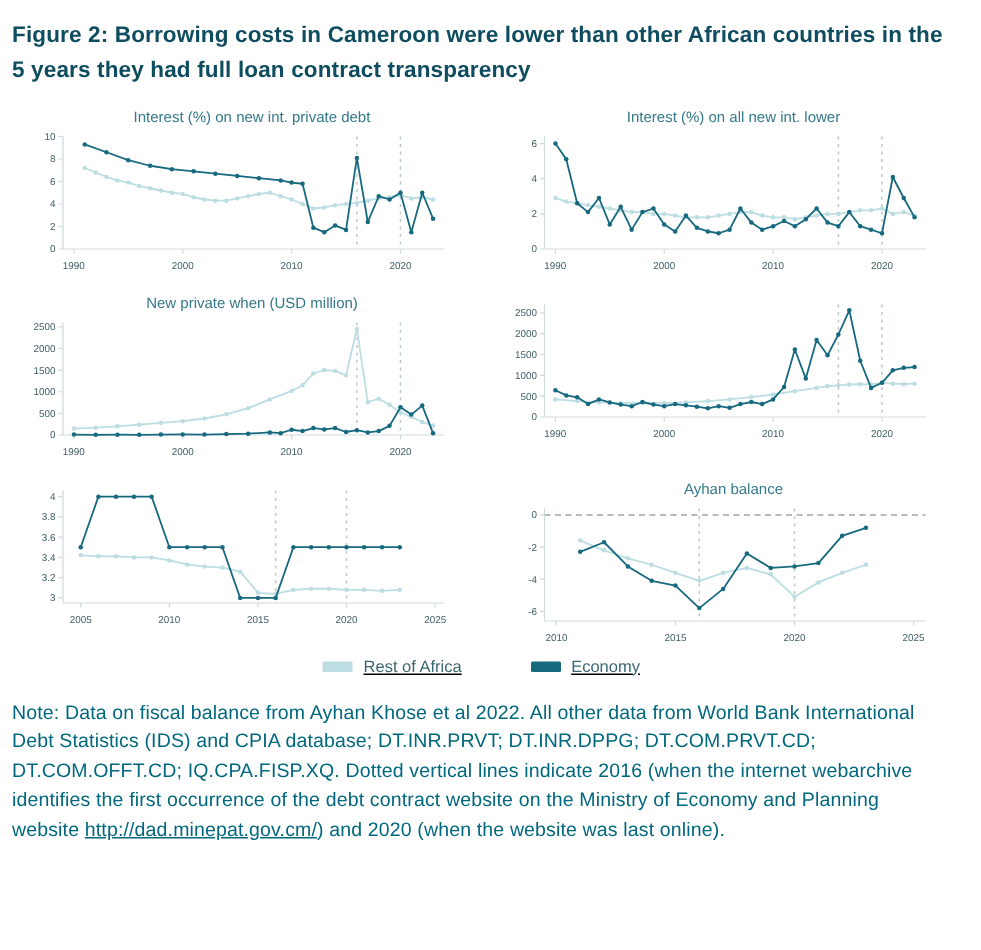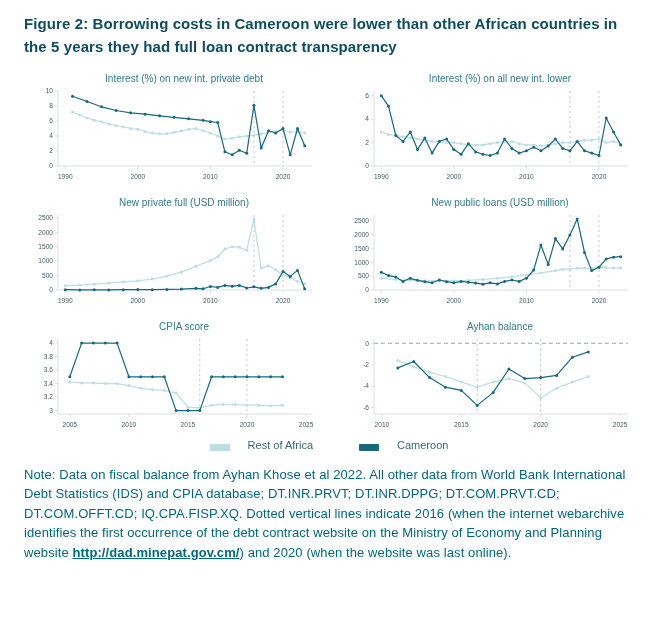--- a/index.html
+++ b/index.html
@@ -1,47 +1,47 @@
 <!DOCTYPE html>
 <html><head>
 <meta charset="utf-8">
 <style>
   * { margin:0; padding:0; box-sizing:border-box; }
   html,body { background:#ffffff; }
   body {
     width:654px; height:633px; overflow:hidden;
     font-family:"Liberation Sans", sans-serif;
   }
-  .page { padding:12px 20px 10px 24px; }
+  .page { padding:12px 20px 10px 8px; }
   .figure-title {
     color:#0e4d5f; font-weight:bold; font-size:15px; line-height:1.55;
     letter-spacing:0.1px; margin-bottom:14px;
   }
   .charts-grid {
     display:grid; grid-template-columns:1fr 1fr;
     column-gap:14px; row-gap:10px;gap:16px;
   }
   .chart-panel { width:300px; }
   .chart-title {
     text-align:center; font-size:10px; color:#35798a;
     padding-left:20px; margin-bottom:1px;
   }
   .chart-canvas { display:block; width:298px; height:96px; }
   .legend-row {
     display:flex; justify-content:center; align-items:center;
     gap:46px; margin:10px 0 14px 0;
   }
-  .legend-item { display:flex; align-items:flex-end; gap:18px; }
+  .legend-item { display:flex; align-items:center; gap:7px;text-decoration:underline; }
   .legend-swatch { width:20px; height:7px; border-radius:1px; display:inline-block; }
   .legend-label { font-size:11px; color:#3a6670; }
   .note {
     font-size:13px; line-height:1.5; color:#00687e; letter-spacing:0.1px;
   }
   .note a, .note .note-link { color:#00687e; cursor:pointer; text-decoration:none;margin-top:16px; }
-  .note .u { text-decoration:underline;font-weight:bold; }
+  .note .u { text-decoration:underline; }
 </style>
 </head>
 <body>
 
 <div class="page">
 
   <div class="figure-title">Figure 2: Borrowing costs in Cameroon were lower than other African countries in the 5 years they had full loan contract transparency</div>
 
   <div class="charts-grid">
 
@@ -224,21 +224,21 @@
           <circle cx="244.5" cy="65.8" r="1.5" fill="#16697f"></circle>
           <circle cx="251.7" cy="68.1" r="1.5" fill="#16697f"></circle>
           <circle cx="259.0" cy="70.5" r="1.5" fill="#16697f"></circle>
           <circle cx="266.2" cy="33.0" r="1.5" fill="#16697f"></circle>
           <circle cx="273.5" cy="47.0" r="1.5" fill="#16697f"></circle>
           <circle cx="280.7" cy="59.9" r="1.5" fill="#16697f"></circle>
         </svg>
     </div>
 
     <div class="chart-panel">
-      <div class="chart-title">New private full (USD million)</div>
+      <div class="chart-title">New private when (USD million)</div>
       <svg class="chart-canvas" viewBox="0 0 298 96">
           <line x1="229.94285714285715" x2="229.94285714285715" y1="6" y2="81" stroke="#b9c9cc" stroke-width="1" stroke-dasharray="2,3"></line>
           <line x1="258.97142857142853" x2="258.97142857142853" y1="6" y2="81" stroke="#b9c9cc" stroke-width="1" stroke-dasharray="2,3"></line>
           <line x1="34" x2="34" y1="6" y2="81" stroke="#cfd9db" stroke-width="0.8"></line>
           <line x1="34" x2="288" y1="81" y2="81" stroke="#cfd9db" stroke-width="0.8"></line>
           <line x1="31" x2="34" y1="81" y2="81" stroke="#cfd9db" stroke-width="0.8"></line>
           <text x="29" y="83.3" text-anchor="end" font-size="6.6" fill="#3f5e66">0</text>
           <line x1="31" x2="34" y1="66.57692307692308" y2="66.57692307692308" stroke="#cfd9db" stroke-width="0.8"></line>
           <text x="29" y="68.87692307692308" text-anchor="end" font-size="6.6" fill="#3f5e66">500</text>
           <line x1="31" x2="34" y1="52.15384615384615" y2="52.15384615384615" stroke="#cfd9db" stroke-width="0.8"></line>
@@ -305,21 +305,20 @@
           <circle cx="244.5" cy="78.4" r="1.5" fill="#16697f"></circle>
           <circle cx="251.7" cy="74.9" r="1.5" fill="#16697f"></circle>
           <circle cx="259.0" cy="62.5" r="1.5" fill="#16697f"></circle>
           <circle cx="266.2" cy="67.4" r="1.5" fill="#16697f"></circle>
           <circle cx="273.5" cy="61.4" r="1.5" fill="#16697f"></circle>
           <circle cx="280.7" cy="79.8" r="1.5" fill="#16697f"></circle>
         </svg>
     </div>
 
     <div class="chart-panel">
-      <div class="chart-title">New public loans (USD million)</div>
       <svg class="chart-canvas" viewBox="0 0 298 96">
           <line x1="229.94285714285715" x2="229.94285714285715" y1="6" y2="81" stroke="#b9c9cc" stroke-width="1" stroke-dasharray="2,3"></line>
           <line x1="258.97142857142853" x2="258.97142857142853" y1="6" y2="81" stroke="#b9c9cc" stroke-width="1" stroke-dasharray="2,3"></line>
           <line x1="34" x2="34" y1="6" y2="81" stroke="#cfd9db" stroke-width="0.8"></line>
           <line x1="34" x2="288" y1="81" y2="81" stroke="#cfd9db" stroke-width="0.8"></line>
           <line x1="31" x2="34" y1="81" y2="81" stroke="#cfd9db" stroke-width="0.8"></line>
           <text x="29" y="83.3" text-anchor="end" font-size="6.6" fill="#3f5e66">0</text>
           <line x1="31" x2="34" y1="67.11111111111111" y2="67.11111111111111" stroke="#cfd9db" stroke-width="0.8"></line>
           <text x="29" y="69.41111111111111" text-anchor="end" font-size="6.6" fill="#3f5e66">500</text>
           <line x1="31" x2="34" y1="53.22222222222223" y2="53.22222222222223" stroke="#cfd9db" stroke-width="0.8"></line>
@@ -393,21 +392,20 @@
           <circle cx="244.5" cy="43.5" r="1.5" fill="#16697f"></circle>
           <circle cx="251.7" cy="61.6" r="1.5" fill="#16697f"></circle>
           <circle cx="259.0" cy="58.2" r="1.5" fill="#16697f"></circle>
           <circle cx="266.2" cy="49.9" r="1.5" fill="#16697f"></circle>
           <circle cx="273.5" cy="48.2" r="1.5" fill="#16697f"></circle>
           <circle cx="280.7" cy="47.7" r="1.5" fill="#16697f"></circle>
         </svg>
     </div>
 
     <div class="chart-panel">
-      <div class="chart-title">CPIA score</div>
       <svg class="chart-canvas" viewBox="0 0 298 96">
           <line x1="175.7674418604651" x2="175.7674418604651" y1="6" y2="81" stroke="#b9c9cc" stroke-width="1" stroke-dasharray="2,3"></line>
           <line x1="223.02325581395348" x2="223.02325581395348" y1="6" y2="81" stroke="#b9c9cc" stroke-width="1" stroke-dasharray="2,3"></line>
           <line x1="34" x2="34" y1="6" y2="81" stroke="#cfd9db" stroke-width="0.8"></line>
           <line x1="34" x2="288" y1="81" y2="81" stroke="#cfd9db" stroke-width="0.8"></line>
           <line x1="31" x2="34" y1="77.62162162162163" y2="77.62162162162163" stroke="#cfd9db" stroke-width="0.8"></line>
           <text x="29" y="79.92162162162163" text-anchor="end" font-size="6.6" fill="#3f5e66">3</text>
           <line x1="31" x2="34" y1="64.1081081081081" y2="64.1081081081081" stroke="#cfd9db" stroke-width="0.8"></line>
           <text x="29" y="66.4081081081081" text-anchor="end" font-size="6.6" fill="#3f5e66">3.2</text>
           <line x1="31" x2="34" y1="50.5945945945946" y2="50.5945945945946" stroke="#cfd9db" stroke-width="0.8"></line>
@@ -528,19 +526,19 @@
 
   </div>
 
   <div class="legend-row">
     <div class="legend-item">
       <span class="legend-swatch" style="background: rgb(188, 221, 226);"></span>
       <span class="legend-label">Rest of Africa</span>
     </div>
     <div class="legend-item">
       <span class="legend-swatch" style="background: rgb(22, 105, 127);"></span>
-      <span class="legend-label">Cameroon</span>
+      <span class="legend-label">Economy</span>
     </div>
   </div>
 
   <div class="note"><span>Note: Data on fiscal balance from </span><a class="note-link">Ayhan Khose et al 2022</a><span>. All other data from World Bank International Debt Statistics (IDS) and CPIA database; DT.INR.PRVT; DT.INR.DPPG; DT.COM.PRVT.CD; DT.COM.OFFT.CD; IQ.CPA.FISP.XQ. Dotted vertical lines indicate 2016 (when the internet webarchive identifies the first occurrence of the debt contract website on the Ministry of Economy and Planning website </span><a class="note-link u">http://dad.minepat.gov.cm/</a><span>) and 2020 (when the website was last online).</span></div>
 
 </div>
 
 </body></html>

